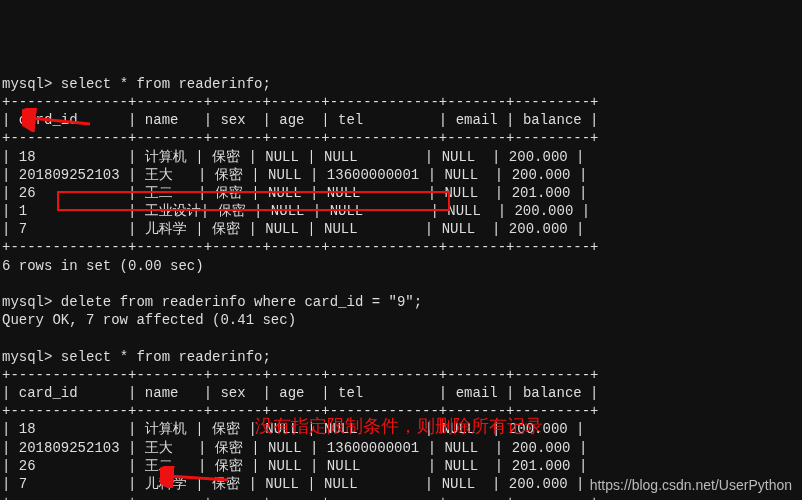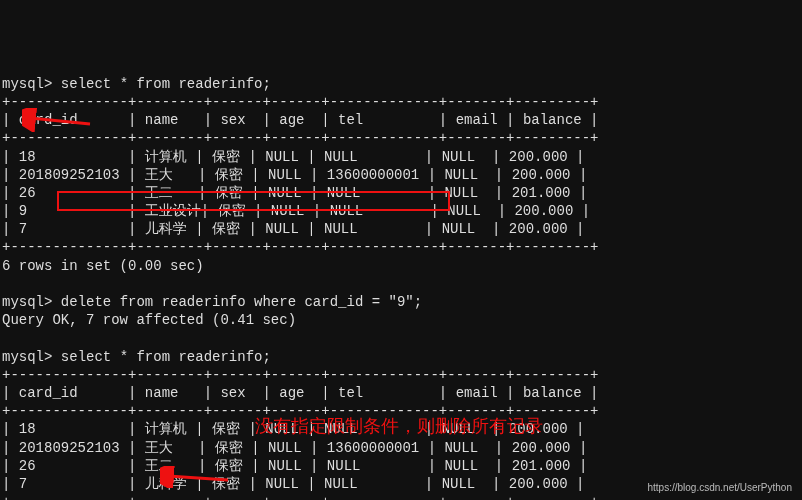--- a/index.html
+++ b/index.html
@@ -31,38 +31,38 @@
   }
   .arrow {
     position: absolute;
     pointer-events: none;
   }
   .watermark {
     position: absolute;
     right: 10px;
     bottom: 6px;
     color: #bbb;
-    font-size: 10px;
+    font-size: 14px;
     font-family: Arial, sans-serif;
     padding-left: 16px;
   }
 </style>
 </head>
 <body>
 
 
 
 <div class="term"><span>mysql&gt;</span> <span>select * from readerinfo;</span>
 <span>+--------------+--------+------+------+-------------+-------+---------+</span>
 <span>| card_id      | name   | sex  | age  | tel         | email | balance |</span>
 <span>+--------------+--------+------+------+-------------+-------+---------+</span>
 <span>| 18           | 计算机 | 保密 | NULL | NULL        | NULL  | 200.000 |</span>
 <span>| 201809252103 | 王大   | 保密 | NULL | 13600000001 | NULL  | 200.000 |</span>
 <span>| 26           | 王二   | 保密 | NULL | NULL        | NULL  | 201.000 |</span>
-<span>| 9            | 工业设计| 保密 | NULL | NULL        | NULL  | 200.000 |</span>
+<span>| 1            | 工业设计| 保密 | NULL | NULL        | NULL  | 200.000 |</span>
 <span>| 7            | 儿科学 | 保密 | NULL | NULL        | NULL  | 200.000 |</span>
 <span>+--------------+--------+------+------+-------------+-------+---------+</span>
 <span>6 rows in set (0.00 sec)</span>
 
 <span>mysql&gt;</span> <span>delete from readerinfo where card_id = "9";</span>
 <span>Query OK, 7 row affected (0.41 sec)</span>
 
 <span>mysql&gt;</span> <span>select * from readerinfo;</span>
 <span>+--------------+--------+------+------+-------------+-------+---------+</span>
 <span>| card_id      | name   | sex  | age  | tel         | email | balance |</span>

